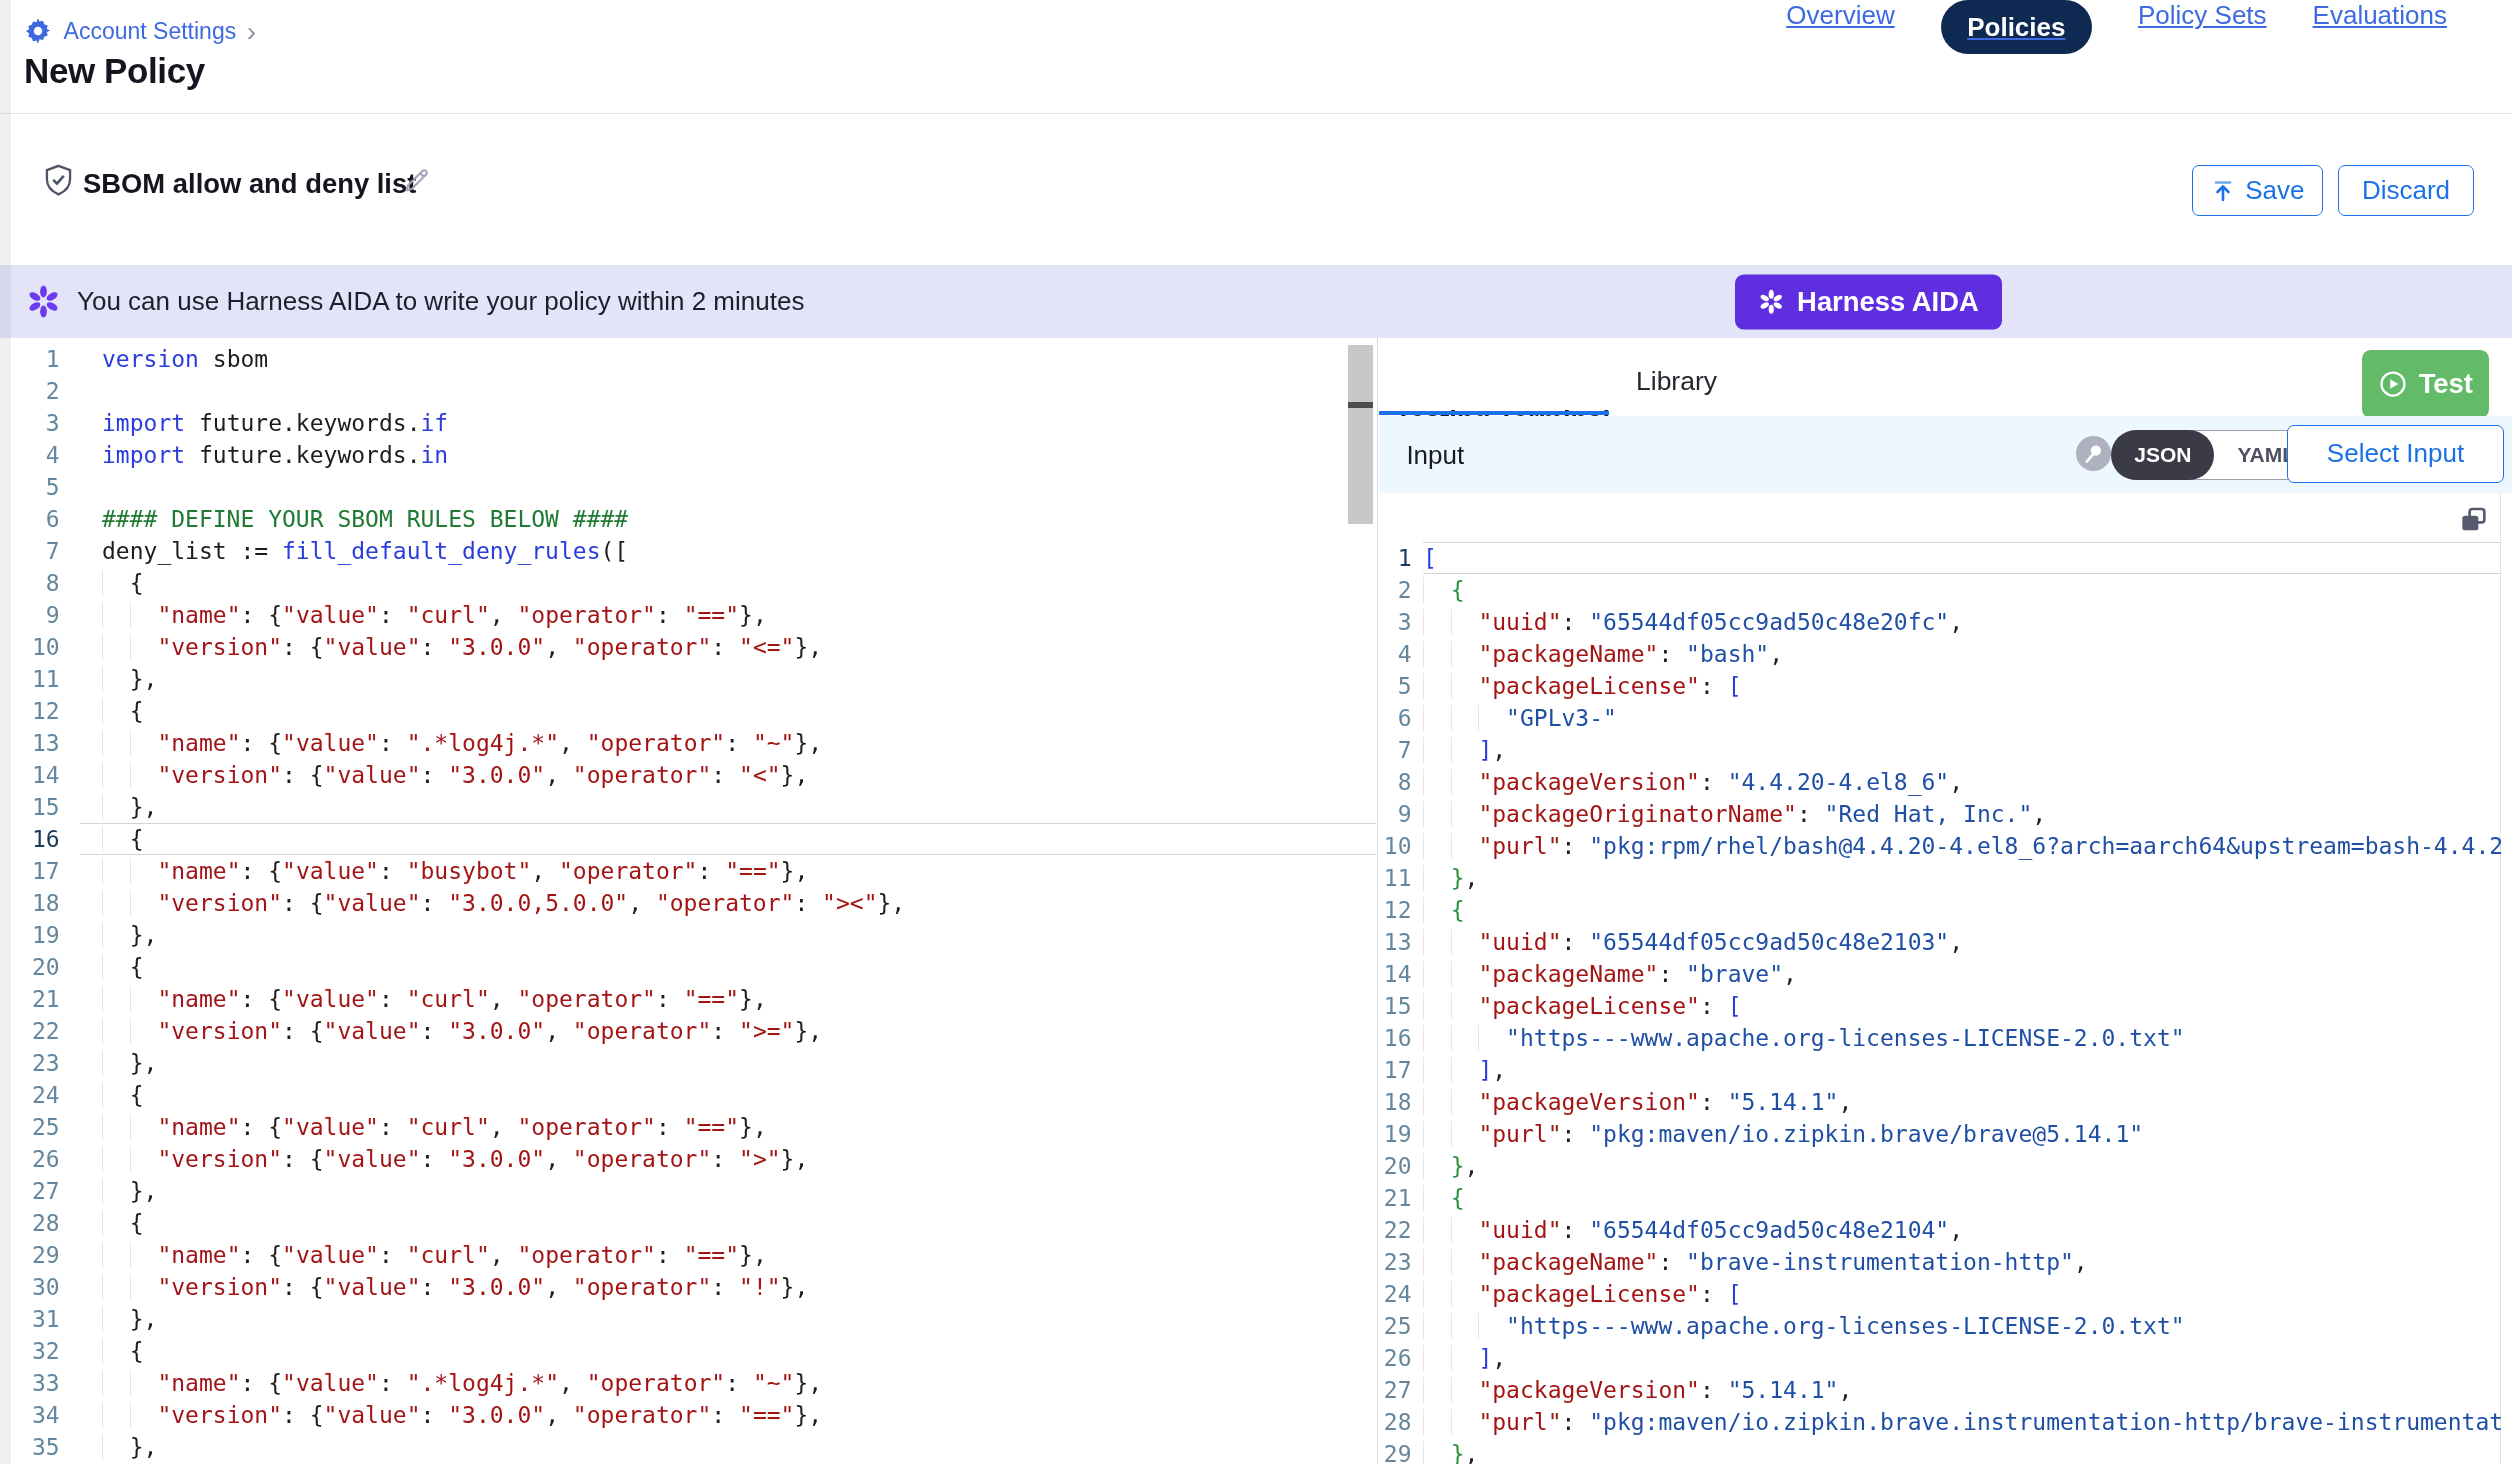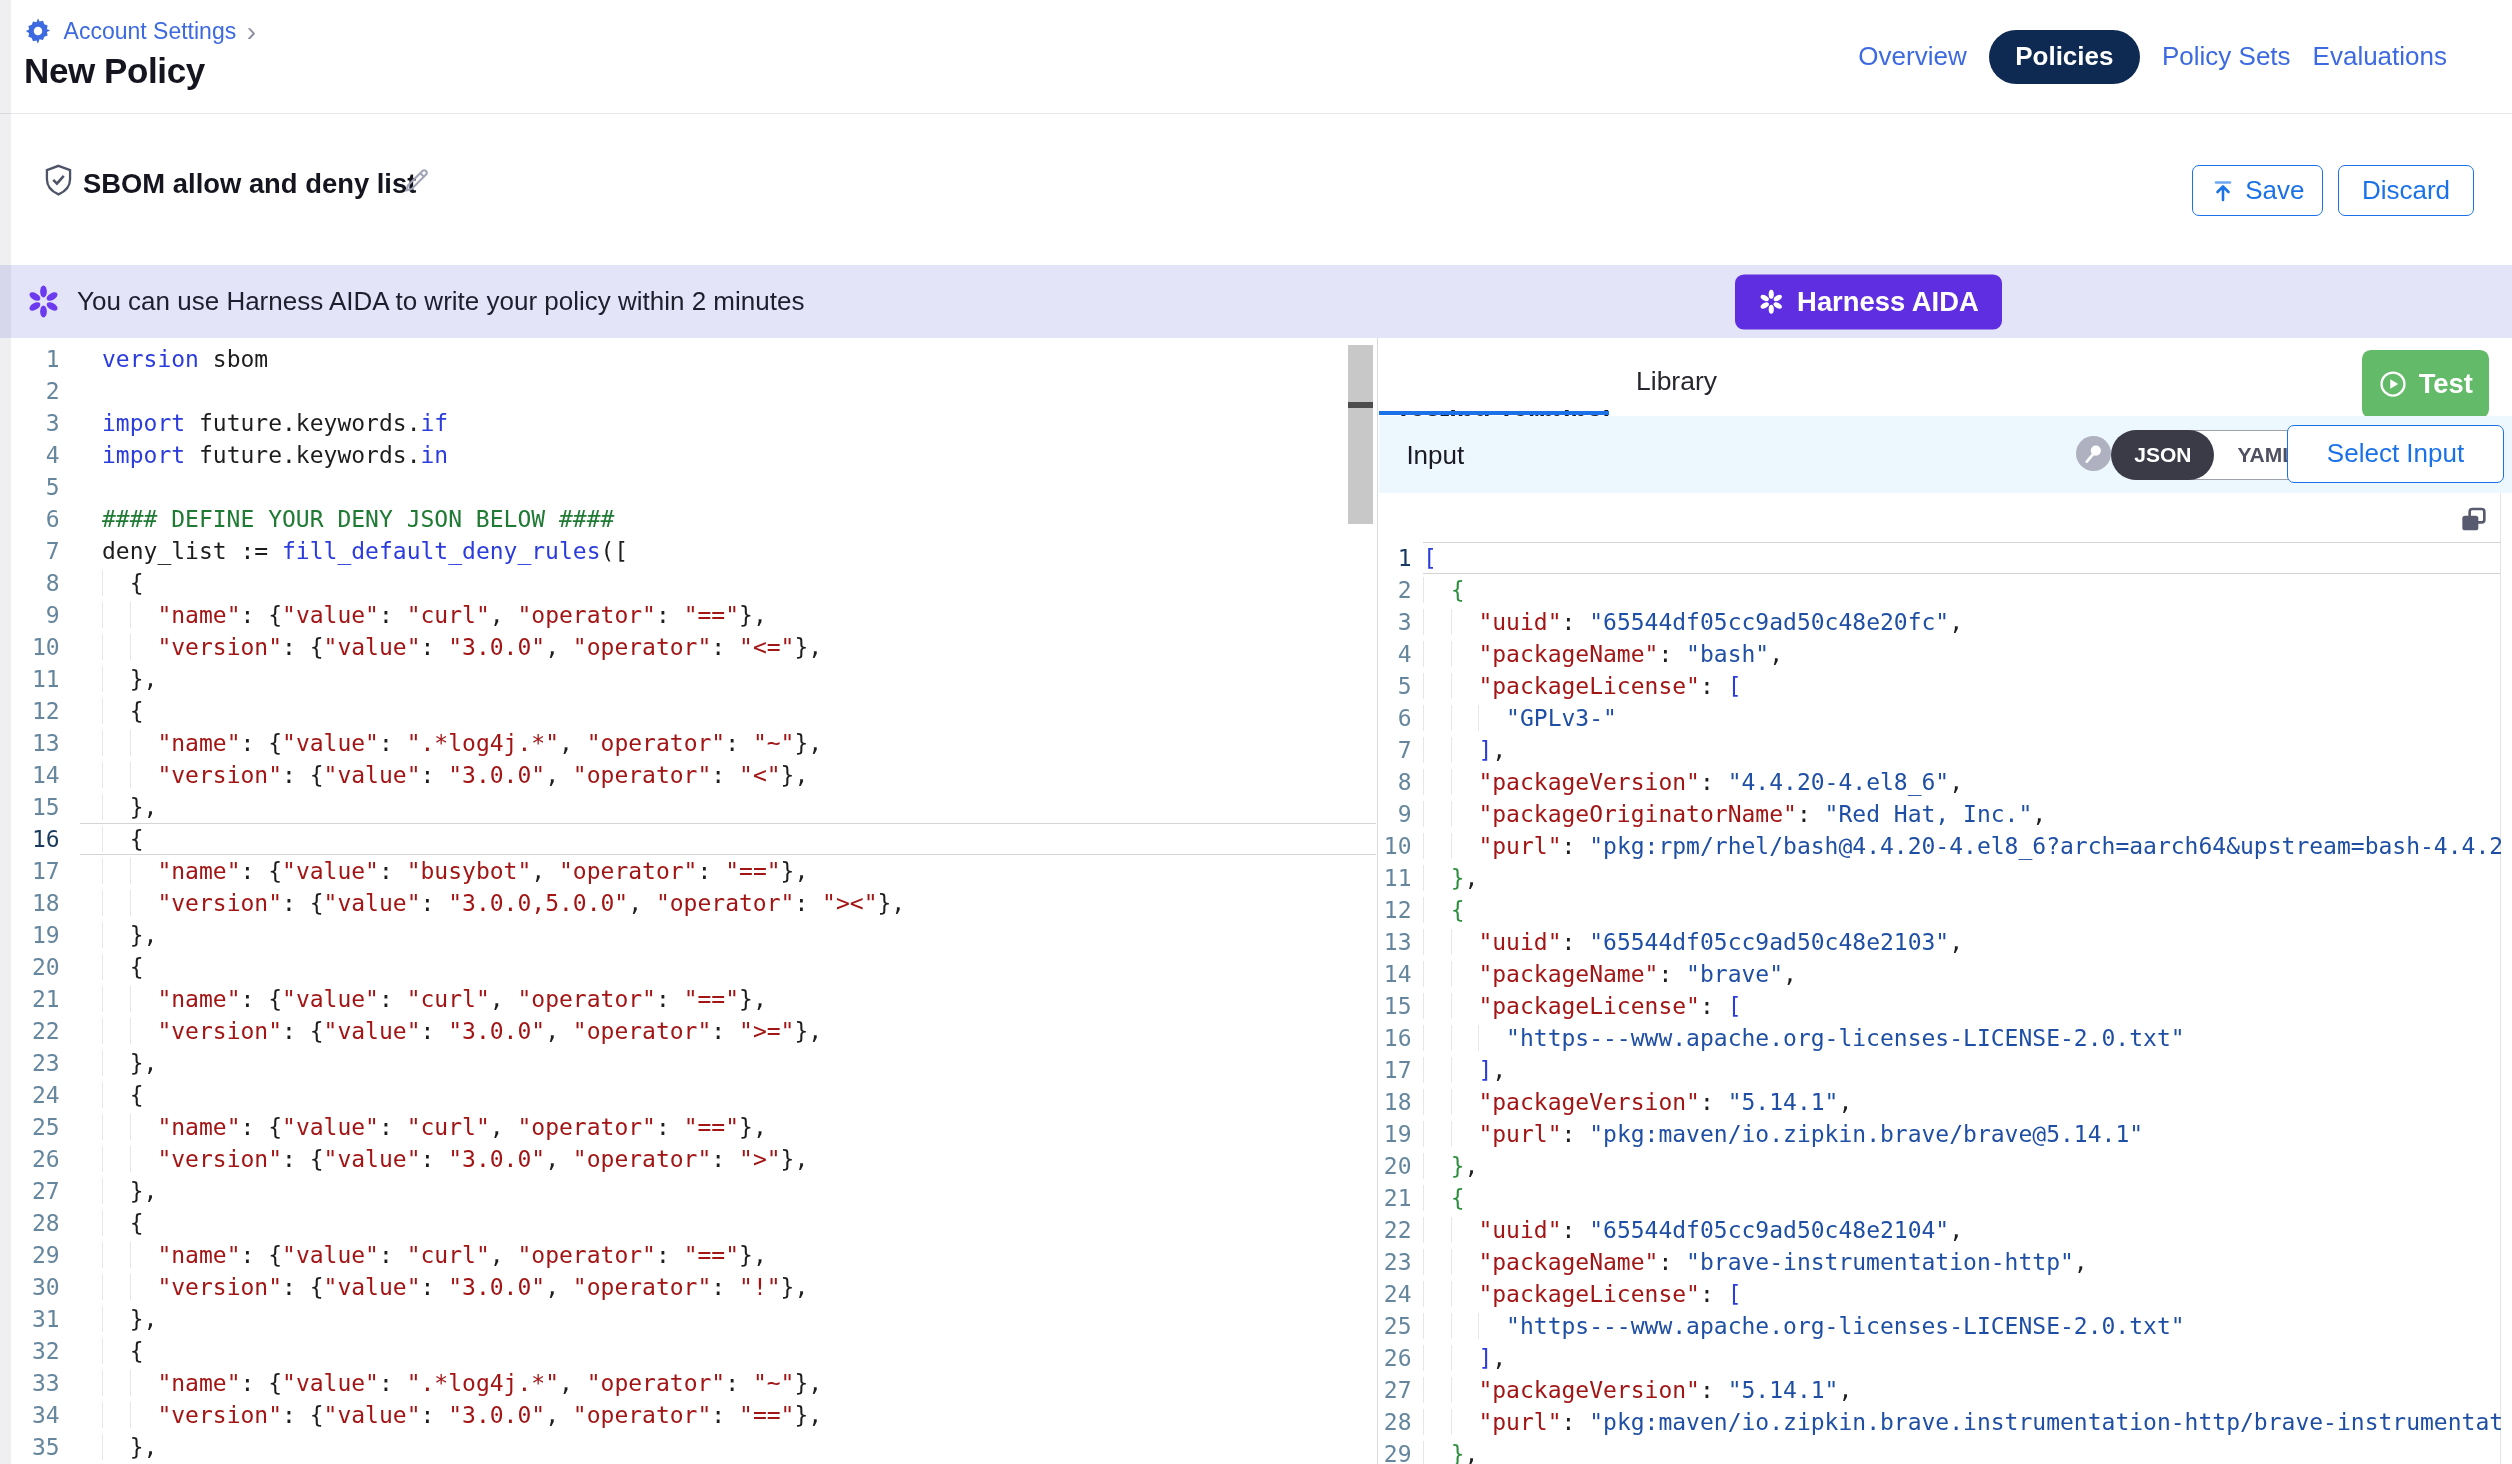--- a/index.html
+++ b/index.html
@@ -7,21 +7,21 @@
     width:2512px;height:1465px;position:relative;overflow:hidden;
     background:#ffffff;color:#1B1B28;
     font-family:"Liberation Sans",sans-serif;
   }
   
   .topbar{position:absolute;left:0;top:0;width:2512px;height:113px;background:#fff;border-bottom:0.9px solid #E7E7EA;}
   .breadcrumb{position:absolute;left:23px;top:16px;display:flex;align-items:center;gap:10.6px;font-size:23px;}
   .crumb-link{color:#3D6AE0;cursor:pointer;}
   .crumb-chev{color:#8C90A0;font-size:28px;line-height:23px;}
   .page-title{position:absolute;left:24px;top:51px;font-size:35px;font-weight:bold;color:#15151F;letter-spacing:-0.4px;}
-  .header-tabs{position:absolute;right:65px;top:0;height:113px;display:flex;align-items:center;gap:22px;font-size:26px;color:#3D6AE0;}
+  .header-tabs{position:absolute;right:65px;top:0;height:113px;display:flex;align-items:flex-start;gap:46px;font-size:26px;color:#3D6AE0;text-decoration:underline;}
   .header-tab{cursor:pointer;white-space:nowrap;}
   .header-tab.active{background:#0E2A52;color:#fff;border-radius:884px;padding:11.5px 26.5px;font-weight:bold;}
   
   .shield-wrap{position:absolute;left:40px;top:162px;}
   .policy-name{position:absolute;left:83px;top:168px;font-size:27.4px;font-weight:bold;color:#15151F;}
   .pencil-wrap{position:absolute;left:400px;top:165px;cursor:pointer;}
   .btn-outline{position:absolute;top:165px;height:51px;background:#fff;border:1.8px solid #1B72E8;border-radius:7px;
     color:#1B72E8;font-size:26px;display:flex;align-items:center;justify-content:center;gap:10.6px;box-sizing:border-box;cursor:pointer;
     font-family:"Liberation Sans",sans-serif;}
   .btn-save{left:2192px;width:131px;}
@@ -181,21 +181,21 @@
         <div class="code-row">
           <div class="gutter">4</div>
           <div class="code-text"><span class="tk-kw">import</span><span class="tk-pl"> future.keywords.</span><span class="tk-kw">in</span></div>
         </div>
         <div class="code-row">
           <div class="gutter">5</div>
           <div class="code-text">&nbsp;</div>
         </div>
         <div class="code-row">
           <div class="gutter">6</div>
-          <div class="code-text"><span class="tk-cm">#### DEFINE YOUR DENY JSON BELOW ####</span></div>
+          <div class="code-text"><span class="tk-cm">#### DEFINE YOUR SBOM RULES BELOW ####</span></div>
         </div>
         <div class="code-row">
           <div class="gutter">7</div>
           <div class="code-text"><span class="tk-pl">deny_list := </span><span class="tk-kw">fill_default_deny_rules</span><span class="tk-pl">([</span></div>
         </div>
         <div class="code-row">
           <div class="gutter">8</div>
           <div class="code-text"><span class="indent">  </span><span class="tk-pl">{</span></div>
         </div>
         <div class="code-row">

